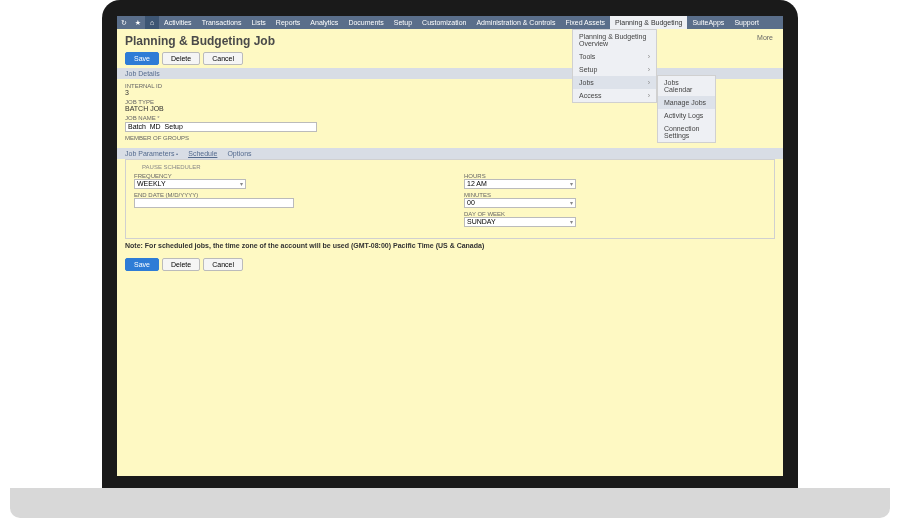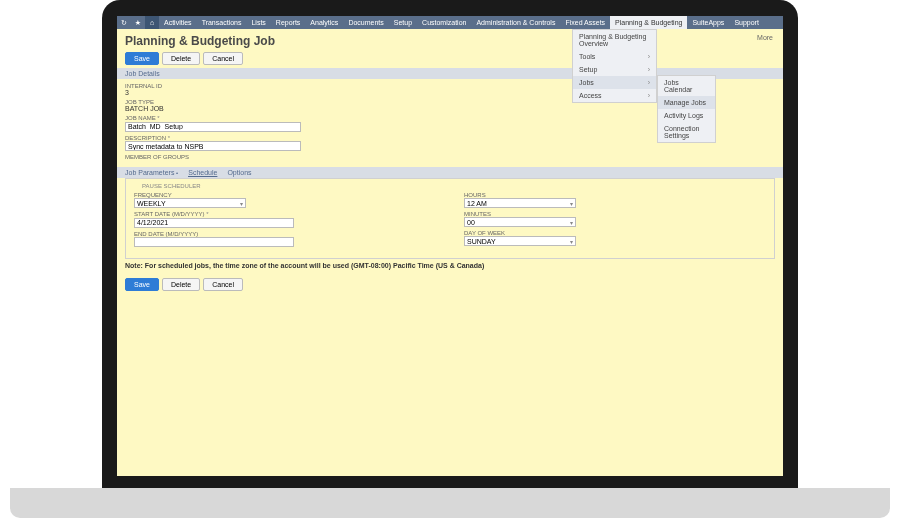--- a/index.html
+++ b/index.html
@@ -39,21 +39,21 @@
 
     
     .subtab-bar { background: #d8dde5; padding: 2px 8px; font-size: 7px; color: #556b8e; }
 
     
     .form-section { padding: 4px 8px; }
     .field { margin-bottom: 3px; }
     .field-label { font-size: 6px; color: #666; text-transform: uppercase; }
     .field-value { font-size: 7px; color: #333; }
     .asterisk { color: #888; }
-    .text-input { width: 176px; height: 10px; border: 1px solid #bbb; font-size: 7px; padding: 0 2px; background: #fff; }
+    .text-input { width: 192px; height: 10px; border: 1px solid #bbb; font-size: 7px; padding: 0 2px; background: #fff; }
 
     
     .tab-bar { background: #d8dde5; padding: 2px 8px; font-size: 7px; display: flex; gap: 10px; }
     .tab { color: #556b8e; cursor: pointer; }
     .tab.underline { text-decoration: underline; }
     .tab-sup { font-size: 6px; }
 
     
     .schedule-body { border: 1px solid #d0d0d0; margin: 0 8px; padding: 4px 8px 8px 8px; }
     .pause-label { font-size: 6px; color: #888; margin-bottom: 3px; margin-left: 8px; }
@@ -143,48 +143,40 @@
         </div>
         <div class="field">
           <div class="field-label">JOB TYPE</div>
           <div class="field-value">BATCH JOB</div>
         </div>
         <div class="field">
           <div class="field-label"><span>JOB NAME</span> <span class="asterisk">*</span></div>
           <input class="text-input" value="Batch_MD_Setup" style="">
         </div>
         <div class="field">
-          <div class="field-label"><span>DESCRIPTION</span> <span class="asterisk">*</span></div>
-          <input class="text-input" value="Sync metadata to NSPB" style="">
-        </div>
-        <div class="field">
           <div class="field-label">MEMBER OF GROUPS</div>
         </div>
       </div>
 
       <div class="tab-bar">
         <div class="tab"><span>Job Parameters</span><span class="tab-sup"> •</span></div>
         <div class="tab underline"><u>S</u><span>chedule</span></div>
         <div class="tab">Options</div>
       </div>
 
       <div class="schedule-body">
         <div class="pause-label">PAUSE SCHEDULER</div>
         <div class="two-col">
           <div class="col-left">
             <div class="field">
               <div class="field-label">FREQUENCY</div>
               <div class="select-input">
                   <span>WEEKLY</span>
                   <span class="caret">▾</span>
                 </div>
-            </div>
-            <div class="field">
-              <div class="field-label"><span>START DATE (M/D/YYYY)</span> <span class="asterisk">*</span></div>
-              <input class="text-input wide-input" value="4/12/2021" style="">
             </div>
             <div class="field">
               <div class="field-label">END DATE (M/D/YYYY)</div>
               <input class="text-input wide-input" value="" style="">
             </div>
           </div>
           <div class="col-right">
             <div class="field">
               <div class="field-label">HOURS</div>
               <div class="select-input">

